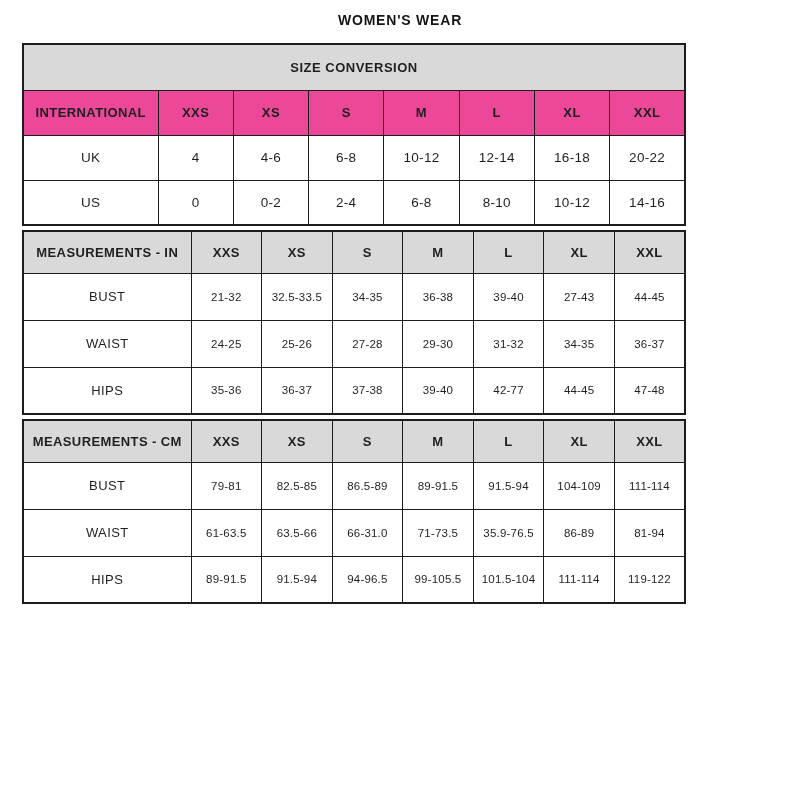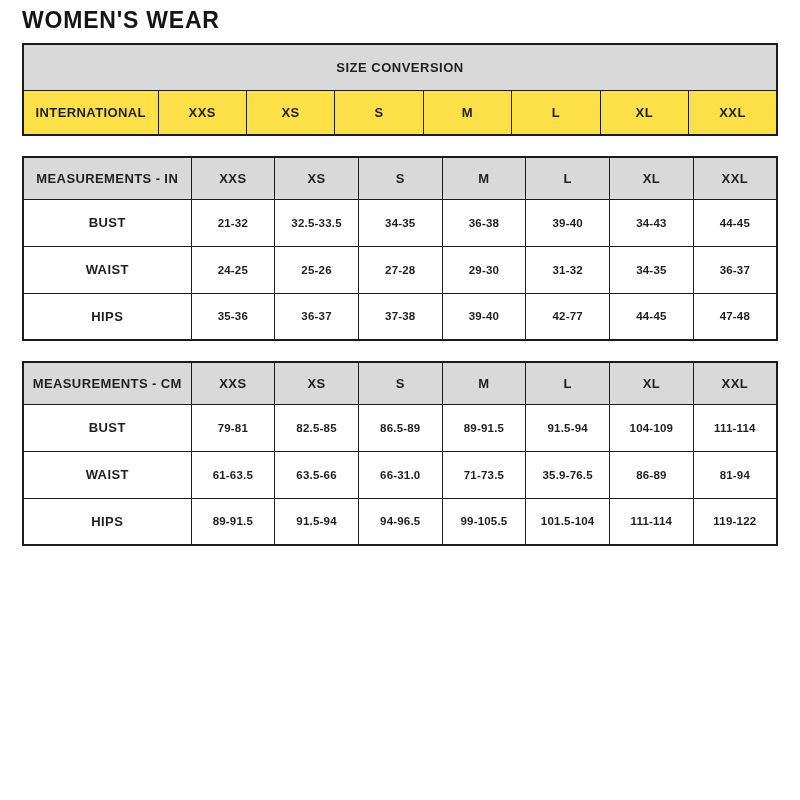--- a/index.html
+++ b/index.html
@@ -4,34 +4,35 @@
 <style>
   * { margin: 0; padding: 0; box-sizing: border-box; }
   html, body {
     width: 800px; height: 800px;
     background: #ffffff;
     font-family: "Liberation Sans", sans-serif;
     color: var(--text, #1f1f1f);
   }
   .page { padding: 8px 22px 12px 22px; }
   .title {
-    font-size: 23px;
+    text-align: center;
+    font-size: 14px;
     font-weight: 700;
     letter-spacing: 0.8px;
     color: #151515;
     height: 24px;
     line-height: 24px;
     margin-bottom: 11px;
   }
   table {
     border-collapse: collapse;
     table-layout: fixed;
-    width: 756px;
+    width: 664px;
     border: 2.5px solid var(--border, #1c1c1c);
-    margin-bottom: 20px;
+    margin-bottom: 4px;
   }
   th, td {
     border: 1.5px solid var(--border, #1c1c1c);
     text-align: center;
     vertical-align: middle;
     overflow: hidden;
     white-space: nowrap;
   }
   
   .t1 .tbl-title {
@@ -39,32 +40,32 @@
     height: 46px;
     font-size: 13px;
     font-weight: 700;
     letter-spacing: 0.5px;
   }
   .t1 .size-row th {
     height: 45px;
     font-size: 13px;
     font-weight: 700;
     letter-spacing: 0.4px;
-    background: #fde047;
+    background: #ec4899;
   }
   .t1 tbody td { height: 45px; font-size: 13.5px; font-weight: 500; letter-spacing: 0.3px; }
   
   .mtable thead th {
     background: var(--header-bg, #d9d9d9);
     height: 42px;
     font-size: 13px;
     font-weight: 700;
     letter-spacing: 0.4px;
   }
-  .mtable tbody td { height: 47px; font-size: 11.5px; font-weight: 700; letter-spacing: 0.2px; }
+  .mtable tbody td { height: 47px; font-size: 11.5px; font-weight: 400; letter-spacing: 0.2px; }
   .mtable tbody td.row-label { font-size: 13px; letter-spacing: 0.4px; }
 </style>
 </head>
 <body>
 
 <div class="page">
 
   <div class="title">WOMEN'S WEAR</div>
 
   <table class="t1">
@@ -87,20 +88,40 @@
       <th>XXS</th>
           <th>XS</th>
           <th>S</th>
           <th>M</th>
           <th>L</th>
           <th>XL</th>
           <th>XXL</th>
         </tr>
     </thead>
     <tbody>
+        <tr>
+          <td class="row-label">UK</td>
+          <td>4</td>
+          <td>4-6</td>
+          <td>6-8</td>
+          <td>10-12</td>
+          <td>12-14</td>
+          <td>16-18</td>
+          <td>20-22</td>
+        </tr>
+        <tr>
+          <td class="row-label">US</td>
+          <td>0</td>
+          <td>0-2</td>
+          <td>2-4</td>
+          <td>6-8</td>
+          <td>8-10</td>
+          <td>10-12</td>
+          <td>14-16</td>
+        </tr>
       </tbody>
   </table>
 
   <table class="mtable">
     <colgroup>
       <col style="width:168px">
       <col>
         <col>
         <col>
         <col>
@@ -121,21 +142,21 @@
         </tr>
     </thead>
     <tbody>
         <tr>
           <td class="row-label">BUST</td>
           <td>21-32</td>
           <td>32.5-33.5</td>
           <td>34-35</td>
           <td>36-38</td>
           <td>39-40</td>
-          <td>34-43</td>
+          <td>27-43</td>
           <td>44-45</td>
         </tr>
         <tr>
           <td class="row-label">WAIST</td>
           <td>24-25</td>
           <td>25-26</td>
           <td>27-28</td>
           <td>29-30</td>
           <td>31-32</td>
           <td>34-35</td>

